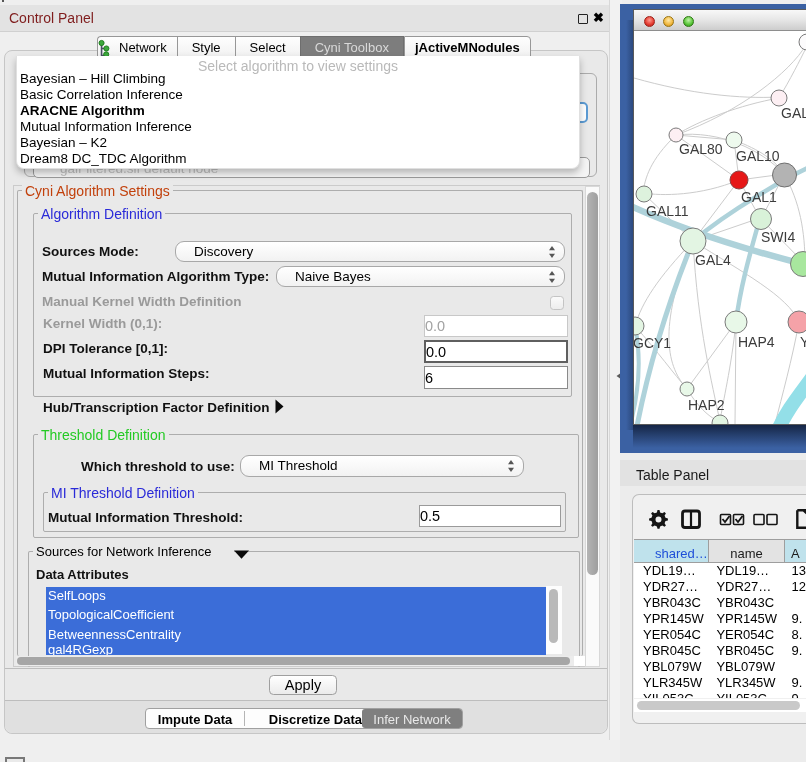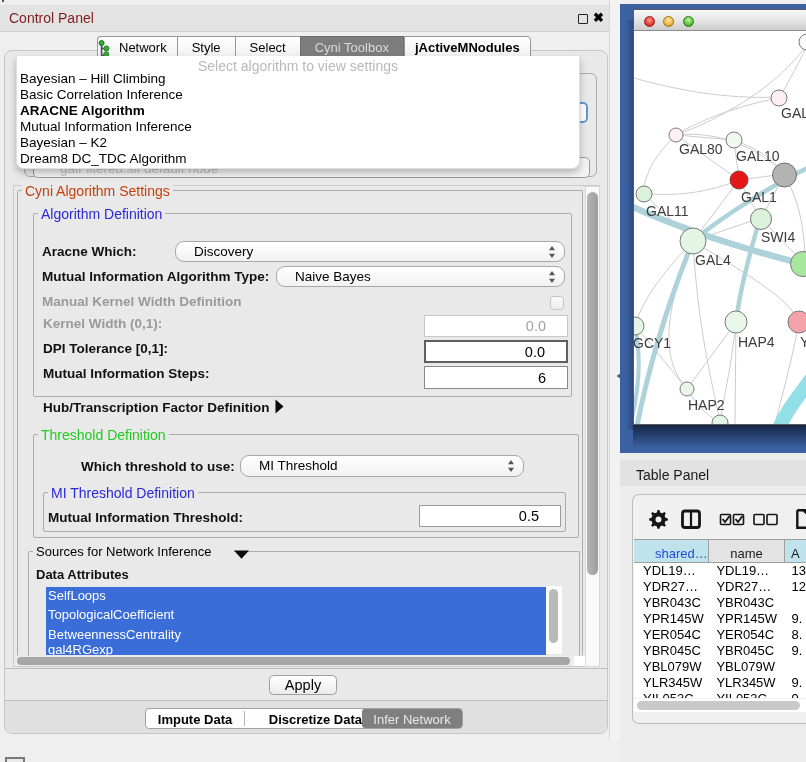--- a/index.html
+++ b/index.html
@@ -1,18 +1,18 @@
 <!DOCTYPE html>
 <html><head><meta charset="utf-8"><style>
 *{margin:0;padding:0;box-sizing:border-box}
 html,body{width:806px;height:762px;background:#efefef;font-family:"Liberation Sans",sans-serif;overflow:hidden;position:relative}
 .abs{position:absolute}
 .lbl{font-weight:bold;font-size:13.5px;color:#111}
 .dis{color:#9a9a9a}
-.field{position:absolute;background:#fff;font-size:14.5px;text-align:right;padding-right:21px}
+.field{position:absolute;background:#fff;font-size:14.5px;text-align:left;padding-right:15px}
 .combo{position:absolute;background:linear-gradient(#ffffff,#f2f2f2);border:1px solid #a8a8a8;border-radius:9px;font-size:13.5px;color:#000}
 .combo .ar{position:absolute;right:9px;top:4px;width:6px;height:12px}
 .grp{position:absolute;border:1px solid #adadad;border-radius:2px}
 .gt{position:absolute;top:-8px;background:#e9e9e9;padding:0 3px;font-size:14px;line-height:16px;white-space:nowrap}
 </style></head>
 <body>
 
 <div class="abs" style="left:0;top:0;width:612px;height:762px;background:#efefef"></div>
 <div class="abs" style="left:2px;top:0;width:2px;height:2px;background:#555"></div>
 
@@ -46,21 +46,21 @@
 
 <div class="abs" style="left:13px;top:185px;width:587px;height:482px;border:1px solid #cbcbcb"></div>
 
 <div class="grp" style="left:17px;top:190px;width:566px;height:466px;border-bottom:none">
   <span class="gt" style="left:4px;color:#c2410c">Cyni Algorithm Settings</span>
 </div>
 
 <div class="grp" style="left:33px;top:213px;width:539px;height:184px">
   <span class="gt" style="left:4px;color:#2a2ad8">Algorithm Definition</span>
 </div>
-<div class="abs lbl" style="left:42px;top:244px">Aracne Which:</div>
+<div class="abs lbl" style="left:42px;top:244px">Sources Mode:</div>
 <div class="combo" style="left:175px;top:241px;width:390px;height:21px;line-height:20px"><span style="padding-left:18px">Discovery</span>
  <svg class="ar" viewBox="0 0 7 14">
       <path d="M3.5 0 L7 5 H0 Z" fill="#555"></path>
       <path d="M3.5 14 L7 9 H0 Z" fill="#555"></path>
     </svg></div>
 <div class="abs lbl" style="left:42px;top:269px">Mutual Information Algorithm Type:</div>
 <div class="combo" style="left:276px;top:266px;width:289px;height:21px;line-height:20px"><span style="padding-left:18px">Naive Bayes</span>
  <svg class="ar" viewBox="0 0 7 14">
       <path d="M3.5 0 L7 5 H0 Z" fill="#555"></path>
       <path d="M3.5 14 L7 9 H0 Z" fill="#555"></path>

